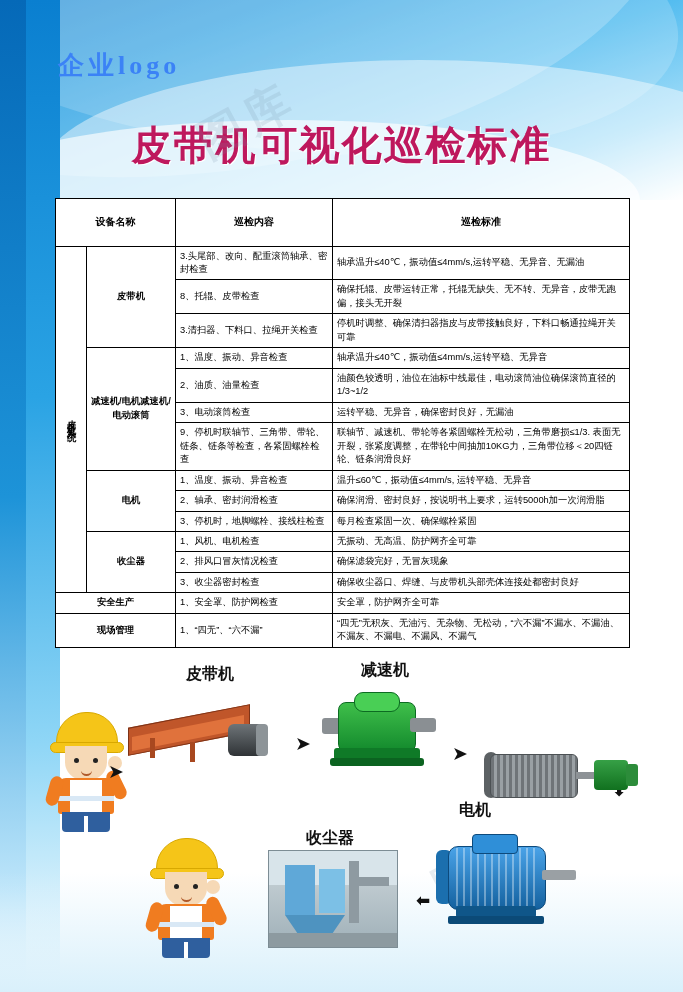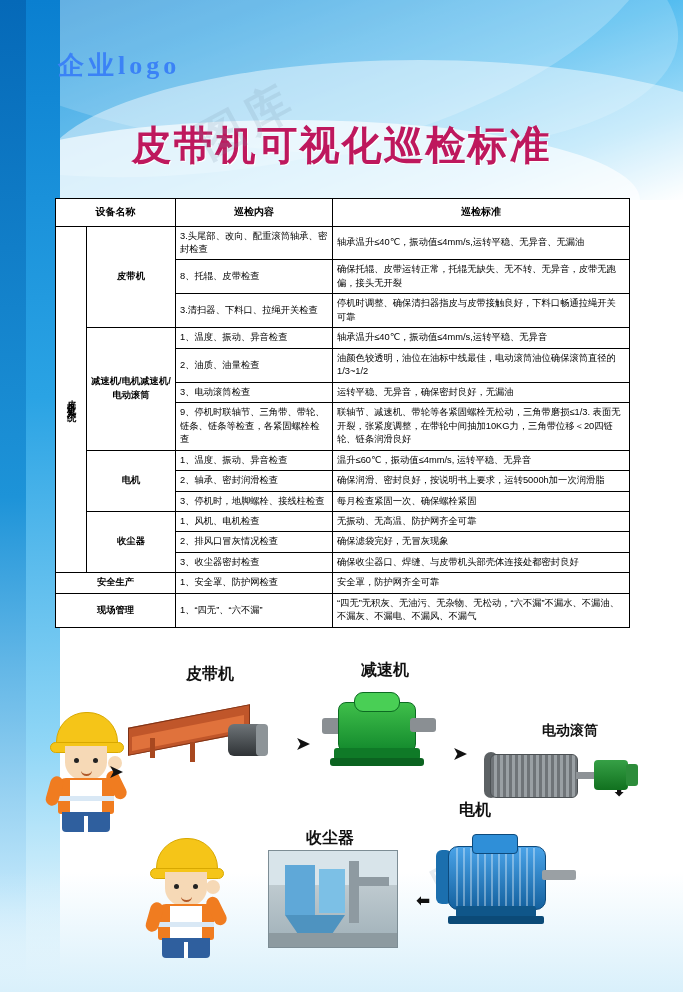--- a/index.html
+++ b/index.html
@@ -62,21 +62,21 @@
     position:absolute;left:55px;top:198px;width:575px;
   }
   table{border-collapse:collapse;width:575px;background:#fff;}
   th,td{
     border:1px solid #000;
     font-size:9.3px;line-height:1.45;
     padding:3px 4px;
     color:#000;
     vertical-align:middle;
   }
-  th{font-weight:bold;text-align:center;font-size:10px;padding:6px 3px;}
+  th{font-weight:bold;text-align:center;font-size:10px;padding:16px 3px;}
   td.c{text-align:center;font-weight:bold;}
   td.v{text-align:center;font-weight:bold;width:22px;}
   .vtxt{writing-mode:vertical-rl;text-orientation:upright;letter-spacing:3px;margin:0 auto;}
   .colA{width:92px;}
   .colB{width:150px;}
   .colC{width:290px;}
 
   
   .figs{position:absolute;left:0;top:650px;width:683px;height:342px;}
   .lbl{position:absolute;font-size:16px;font-weight:bold;color:#111;text-align:center;}
@@ -251,21 +251,20 @@
     <td>“四无”无积灰、无油污、无杂物、无松动，“六不漏”不漏水、不漏油、不漏灰、不漏电、不漏风、不漏气</td>
   </tr>
 </tbody>
     </table>
 </div>
 
 <div class="figs">
 
   <div class="lbl" style="left:155px;top:14px;width:110px;">皮带机</div>
   <div class="lbl" style="left:330px;top:10px;width:110px;">减速机</div>
-  <div class="lbl small" style="left:470px;top:72px;width:200px;">电动滚筒</div>
   <div class="lbl" style="left:420px;top:150px;width:110px;">电机</div>
   <div class="lbl" style="left:275px;top:178px;width:110px;">收尘器</div>
 
   <div class="worker" style="left:48px;top:62px;">
     <div class="w-helmet"></div>
     <div class="w-brim"></div>
     <div class="w-face">
       <div class="w-eye l"></div>
       <div class="w-eye r"></div>
       <div class="w-mouth"></div>

